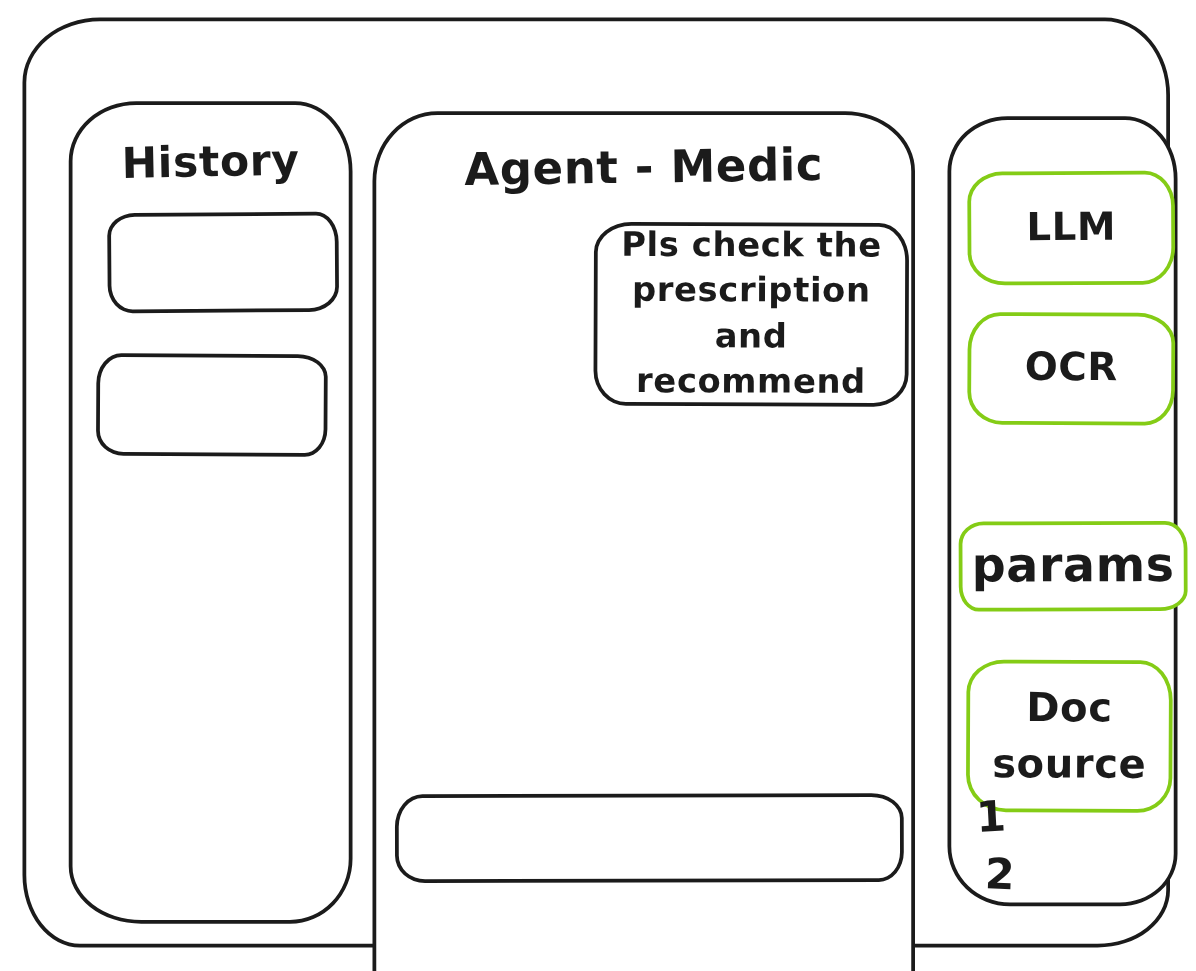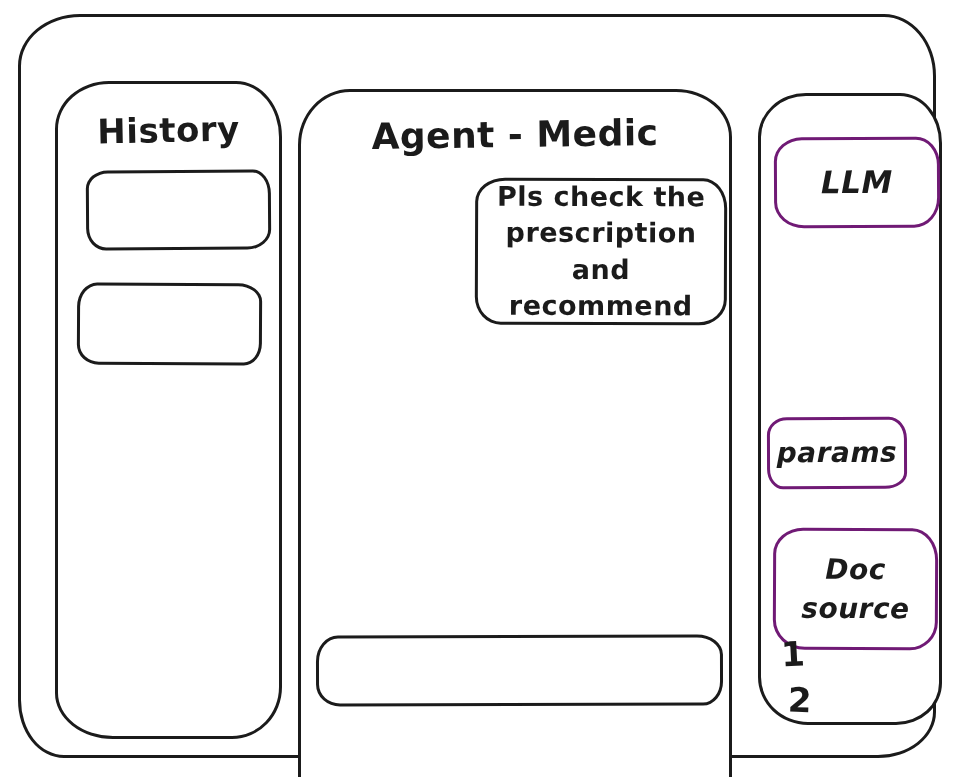--- a/index.html
+++ b/index.html
@@ -101,47 +101,46 @@
     transform: rotate(-0.15deg);
   }
 
   
   #tools-panel {
     left: 737px; top: 76px; width: 184px; height: 632px;
     border-radius: 48px 42px 46px 50px / 44px 50px 42px 48px;
   }
   .tool-button {
     position: absolute;
-    border: 3px solid #701a75;
+    border: 3px solid #84cc16;
     background: #fff;
     font-size: 31px;
     cursor: pointer;
     line-height: 1.4;
-    font-style: italic;
   }
   #llm-button {
     left: 13px; top: 41px; width: 166px; height: 91px;
     border-radius: 28px 24px 26px 30px / 24px 28px 30px 26px;
     transform: rotate(-0.3deg);
   }
   #ocr-button {
     left: 13px; top: 154px; width: 166px; height: 90px;
     border-radius: 26px 30px 24px 28px / 30px 24px 28px 26px;
     transform: rotate(0.3deg);
   }
   #params-button {
-    left: 6px; top: 321px; width: 140px; height: 72px;
+    left: 6px; top: 321px; width: 183px; height: 72px;
     border-radius: 20px 18px 22px 16px / 18px 22px 16px 20px;
-    font-size: 28px;
+    font-size: 38px;
     transform: rotate(-0.2deg);
   }
   #doc-source-button {
     left: 12px; top: 432px; width: 165px; height: 122px;
     border-radius: 30px 26px 28px 32px / 26px 32px 28px 30px;
-    font-size: 28px;
+    font-size: 32px;
     padding: 4px 10px;
     transform: rotate(0.25deg);
   }
   .doc-num {
     position: absolute;
     font-size: 34px;
     cursor: pointer;
   }
   #doc-source-item-1 { left: 20px; top: 538px; transform: rotate(-3deg); }
   #doc-source-item-2 { left: 27px; top: 584px; transform: rotate(2deg); }
@@ -161,20 +160,21 @@
     <div id="chat-title" class="abs label-center hand">Agent - Medic</div>
 
     <div id="message-user" class="bubble label-center hand">Pls check the prescription and recommend</div>
 
 
     <input id="chat-input" type="text" placeholder="" style="">
   </div>
 
   <div id="tools-panel" class="sketch">
     <div id="llm-button" class="tool-button label-center hand">LLM</div>
+    <div id="ocr-button" class="tool-button label-center hand">OCR</div>
     <div id="params-button" class="tool-button label-center hand">params</div>
     <div id="doc-source-button" class="tool-button label-center hand">Doc source</div>
 
     <div id="doc-source-item-1" class="doc-num hand">1</div>
     <div id="doc-source-item-2" class="doc-num hand">2</div>
   </div>
 
 </div>
 
 </body></html>

